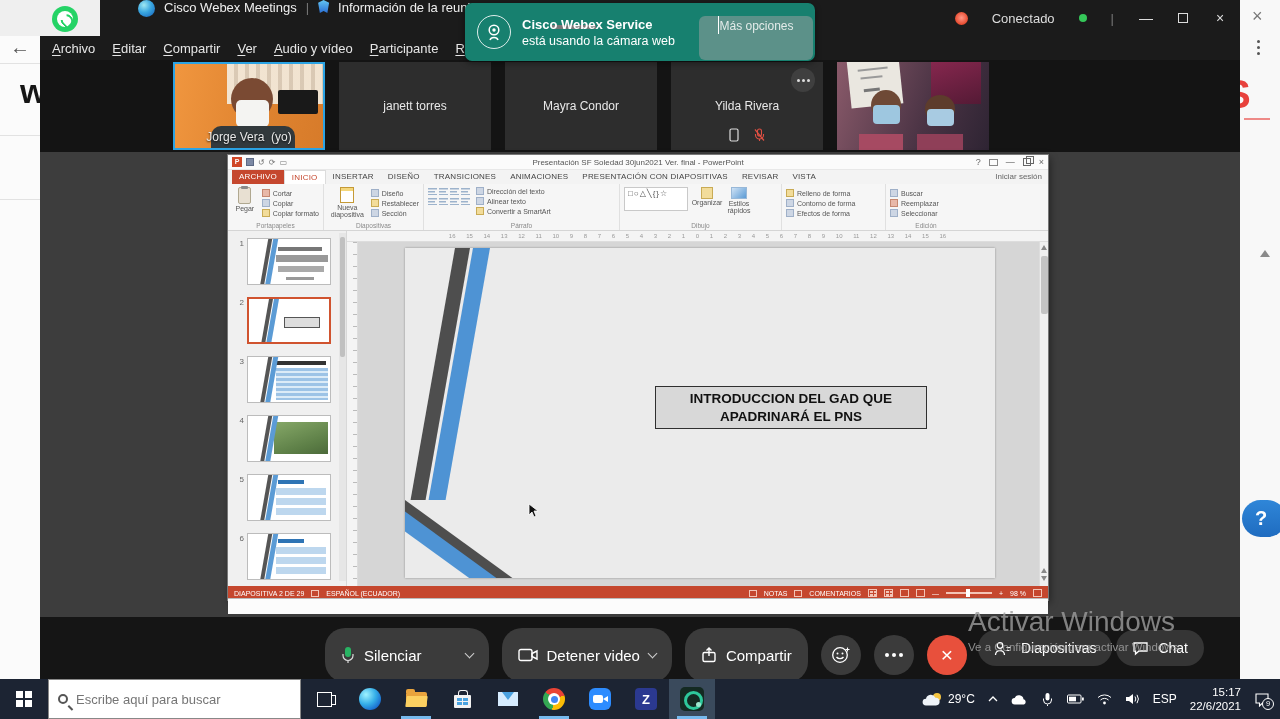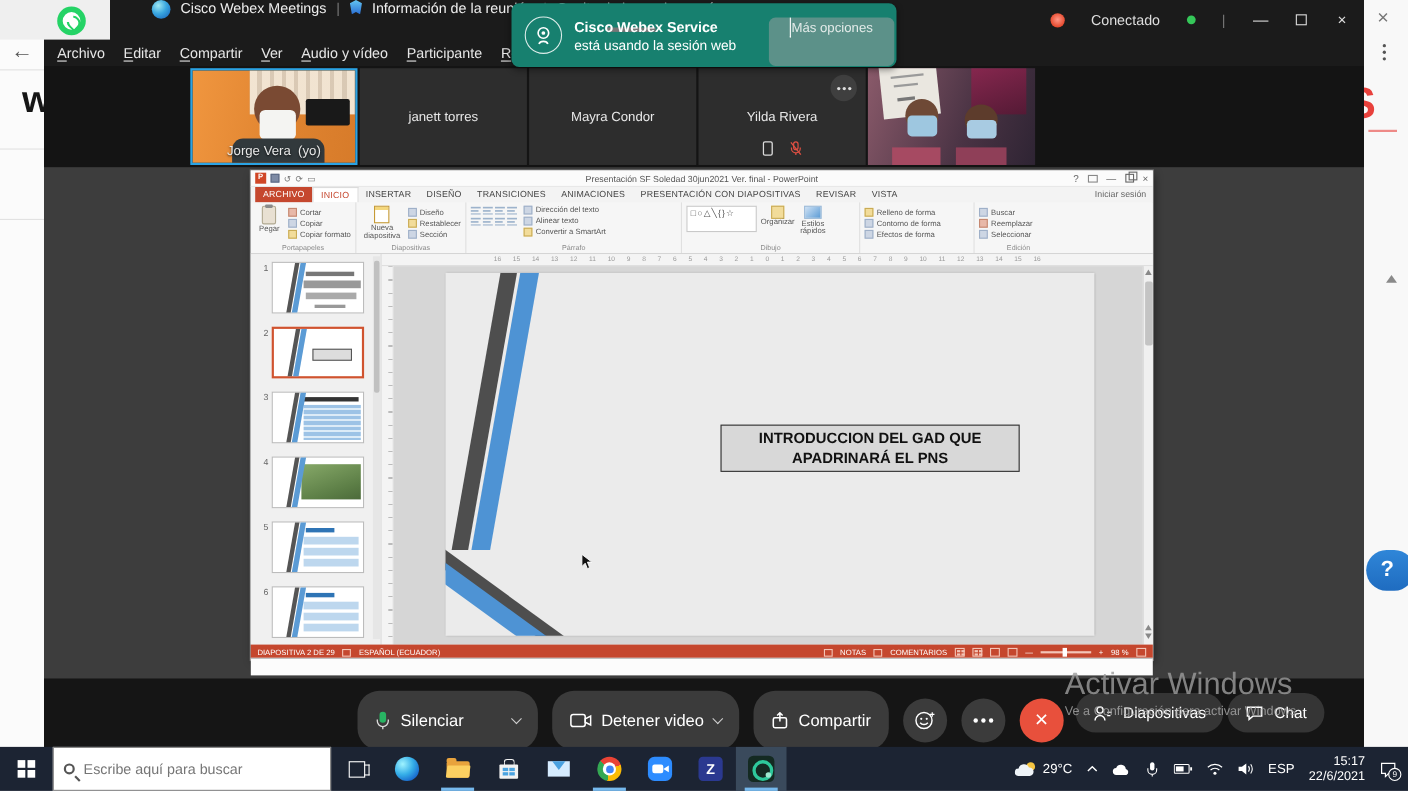--- a/index.html
+++ b/index.html
@@ -37,21 +37,21 @@
   #wx-right{position:absolute;right:12px;top:0;height:36px;display:flex;align-items:center;gap:24px;color:#ddd;font-size:13px;}
   #rec-dot{width:13px;height:13px;border-radius:50%;background:radial-gradient(circle at 50% 45%,#ff9787,#e6492d 70%);}
   #online-dot{width:8px;height:8px;border-radius:50%;background:#35c759;}
   .winbtn{font-size:14px;color:#ddd;width:16px;text-align:center;}
   #wx-max{width:10px;height:10px;border:1.5px solid #ddd;}
   #wx-menubar{left:0;top:36px;width:100%;height:24px;display:flex;align-items:center;padding-left:12px;gap:17px;color:#e6e6e6;font-size:13px;}
   .menu-item u{text-decoration:underline;text-underline-offset:2px;}
 
   
   #strip{left:0;top:60px;width:100%;height:92px;background:#141414;display:flex;padding:2px 0 0 133px;}
-  .tile{position:relative;width:152px;height:88px;background:#2d2d2d;margin-right:2px;flex:0 0 auto;overflow:hidden;}
+  .tile{position:relative;width:152px;height:88px;background:#2d2d2d;margin-right:14px;flex:0 0 auto;overflow:hidden;}
   .tile.video-self{border:2px solid #2ba3e4;background:linear-gradient(100deg,#f0963f,#e08430 55%,#d77b2a);}
   .tlabel{position:absolute;color:#e8e8e8;font-size:12px;white-space:pre;}
   .tlabel.center{left:0;right:0;top:50%;transform:translateY(-50%);text-align:center;}
   .tlabel.bottom{left:0;right:0;bottom:4px;text-align:center;text-shadow:0 1px 2px rgba(0,0,0,.8);}
   .v1curtain{position:absolute;left:52px;top:0;right:0;height:40px;background:repeating-linear-gradient(90deg,#f3ecdf 0 7px,#d9cfc0 7px 11px);opacity:.92;}
   .v1tv{position:absolute;right:5px;top:26px;width:40px;height:24px;background:#191919;border-radius:2px;}
   .v1head{position:absolute;left:56px;top:14px;width:42px;height:42px;border-radius:50%;background:#7a4a33;}
   .v1mask{position:absolute;left:61px;top:36px;width:33px;height:27px;border-radius:5px;background:#f4f4f2;}
   .v1body{position:absolute;left:36px;top:62px;width:84px;height:26px;border-radius:10px 10px 0 0;background:#32393c;}
   .tile.video{background:linear-gradient(110deg,#8a5a6a,#4a3344 60%,#2e2433);}
@@ -649,21 +649,21 @@
   <div class="ab" id="toast">
     <div id="toast-cam">
       <svg width="22" height="22" viewBox="0 0 22 22">
           <circle cx="11" cy="9" r="4.8" fill="none" stroke="#fff" stroke-width="1.5"></circle>
           <circle cx="11" cy="9" r="1.7" fill="#fff"></circle>
           <path d="M7 19c1-3.2 7-3.2 8 0" stroke="#fff" fill="none" stroke-width="1.5"></path>
         </svg>
     </div>
     <div>
       <div class="t1">Cisco Webex Service</div>
-      <div class="t2">está usando la sesión web</div>
+      <div class="t2">está usando la cámara web</div>
     </div>
     <div id="toast-more">
       <i class="chev"></i>
       <span>Más opciones</span>
     </div>
   </div>
 
   <div class="ab" id="taskbar">
     <div class="tb-cell" style="width:48px">
       <div id="start-grid">

